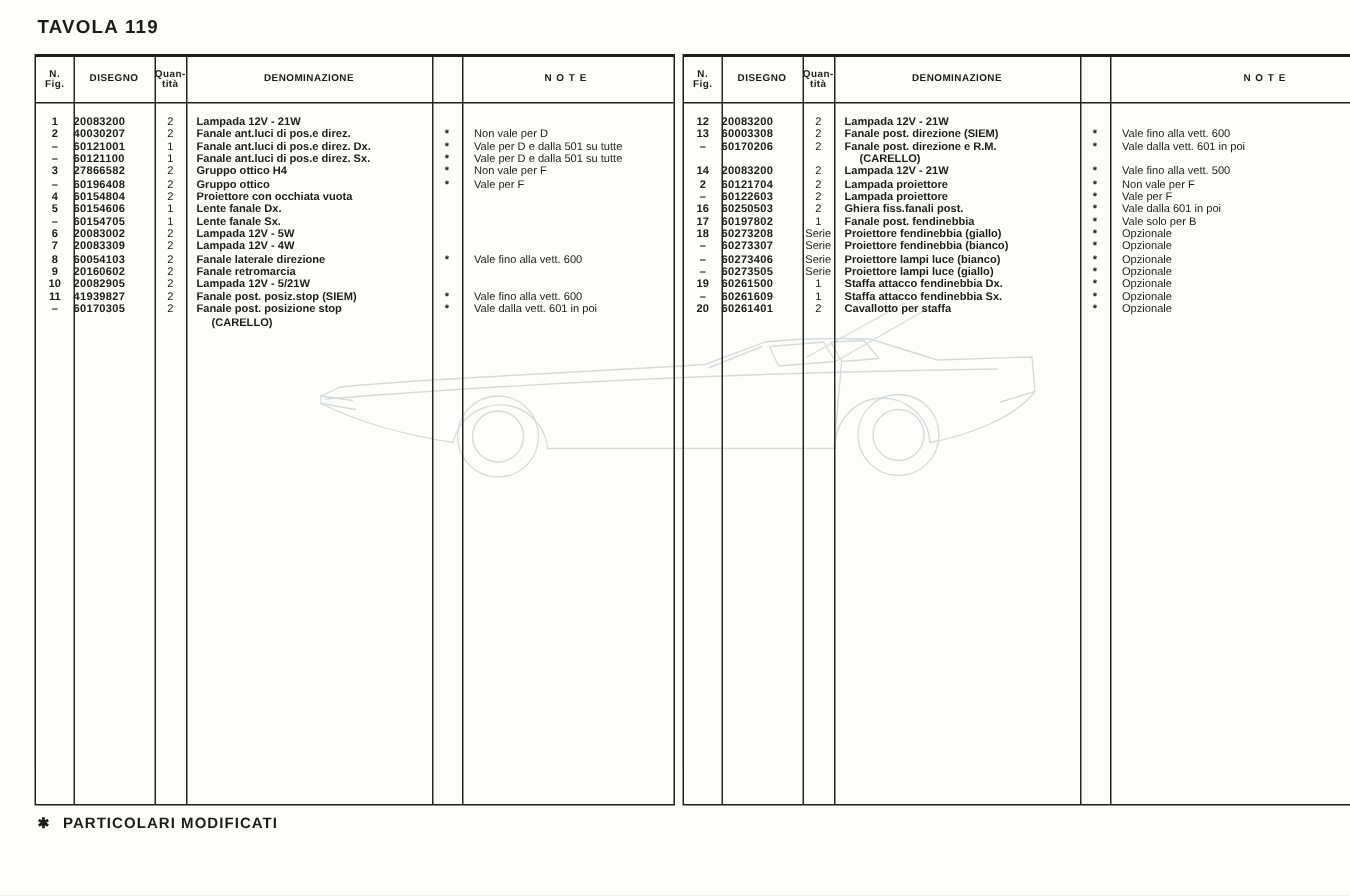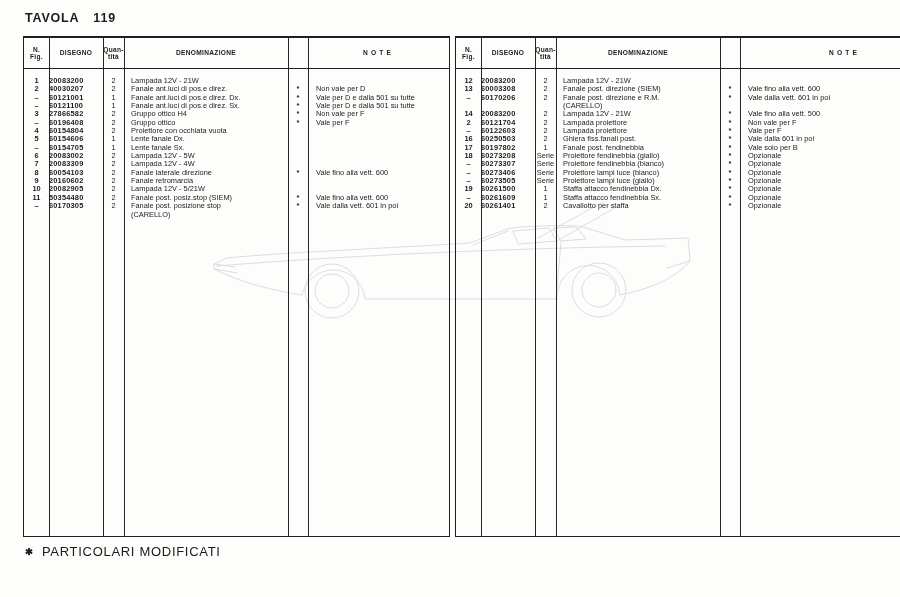--- a/index.html
+++ b/index.html
@@ -2,21 +2,21 @@
 <html><head>
 <meta charset="utf-8">
 <style>
   html,body{margin:0;padding:0;background:#e8e8e8;}
   .page{
     position:relative;width:900px;height:597px;background:#fdfdfc;
     font-family:"Liberation Sans",sans-serif;color:#1b1b1b;overflow:hidden;
   }
   
   .title{position:absolute;left:25px;top:11px;font-size:12.5px;font-weight:bold;letter-spacing:.8px;z-index:3;}
-  .title .num{margin-left:14px;}
+  .title .num{margin-left:4px;}
   
   .car{position:absolute;left:205px;top:198px;z-index:1;}
   
   .ptable{
     position:absolute;top:36px;height:501px;box-sizing:border-box;
     border:1.5px solid #1f1f1f;border-top-width:2px;background:transparent;z-index:2;
   }
   .ptable.left{left:23px;width:427px;}
   .ptable.right{left:455px;width:495px;}
   .vl{position:absolute;top:0;bottom:0;width:1px;background:#262626;}
@@ -28,28 +28,28 @@
   .hc{display:flex;flex-direction:column;align-items:center;justify-content:center;
       font-size:6.6px;font-weight:bold;line-height:7.4px;letter-spacing:.3px;}
   .h-fig{width:25px;}.h-dis{width:54px;}.h-qty{width:21px;}.h-den{width:164px;}
   .h-star{width:20px;}.h-note{flex:1;letter-spacing:3.2px;}
   .tbody{position:absolute;top:30px;left:0;right:0;bottom:0;padding-top:9px;}
   .tline{display:flex;height:8.35px;line-height:8.5px;font-size:7.4px;white-space:nowrap;}
   .c{box-sizing:border-box;}
   .c.fig{width:25px;text-align:center;font-weight:bold;}
   .c.dis{width:54px;text-align:left;font-weight:bold;letter-spacing:.2px;}
   .c.qty{width:21px;text-align:center;}
-  .c.den{width:164px;padding-left:7px;}
-  .c.den.indent{padding-left:7px;}
+  .c.den{width:164px;padding-left:7px;font-weight:bold;}
+  .c.den.indent{padding-left:17px;}
   .c.star{width:20px;text-align:center;font-weight:bold;}
   .c.note{flex:1;padding-left:8px;}
   
   .footnote{position:absolute;left:25px;top:544px;display:flex;align-items:center;z-index:3;}
   .footnote .sym{font-size:9.5px;font-weight:bold;margin-right:9px;line-height:9px;}
-  .footnote .txt{font-size:13px;font-weight:normal;letter-spacing:.7px;}
+  .footnote .txt{font-size:10px;font-weight:bold;letter-spacing:.7px;}
 </style>
 </head>
 <body>
 
 <div class="page">
 
   <div class="title">
     <span>TAVOLA</span><span class="num">119</span>
   </div>
 
@@ -224,21 +224,21 @@
           <span class="c fig">10</span>
           <span class="c dis">20082905</span>
           <span class="c qty">2</span>
           <span class="c den">Lampada 12V - 5/21W</span>
           <span class="c star"></span>
           <span class="c note"></span>
         </div>
 
         <div class="tline">
           <span class="c fig">11</span>
-          <span class="c dis">50354480</span>
+          <span class="c dis">41939827</span>
           <span class="c qty">2</span>
           <span class="c den">Fanale post. posiz.stop (SIEM)</span>
           <span class="c star">*</span>
           <span class="c note">Vale fino alla vett. 600</span>
         </div>
 
         <div class="tline">
           <span class="c fig">–</span>
           <span class="c dis">60170305</span>
           <span class="c qty">2</span>

